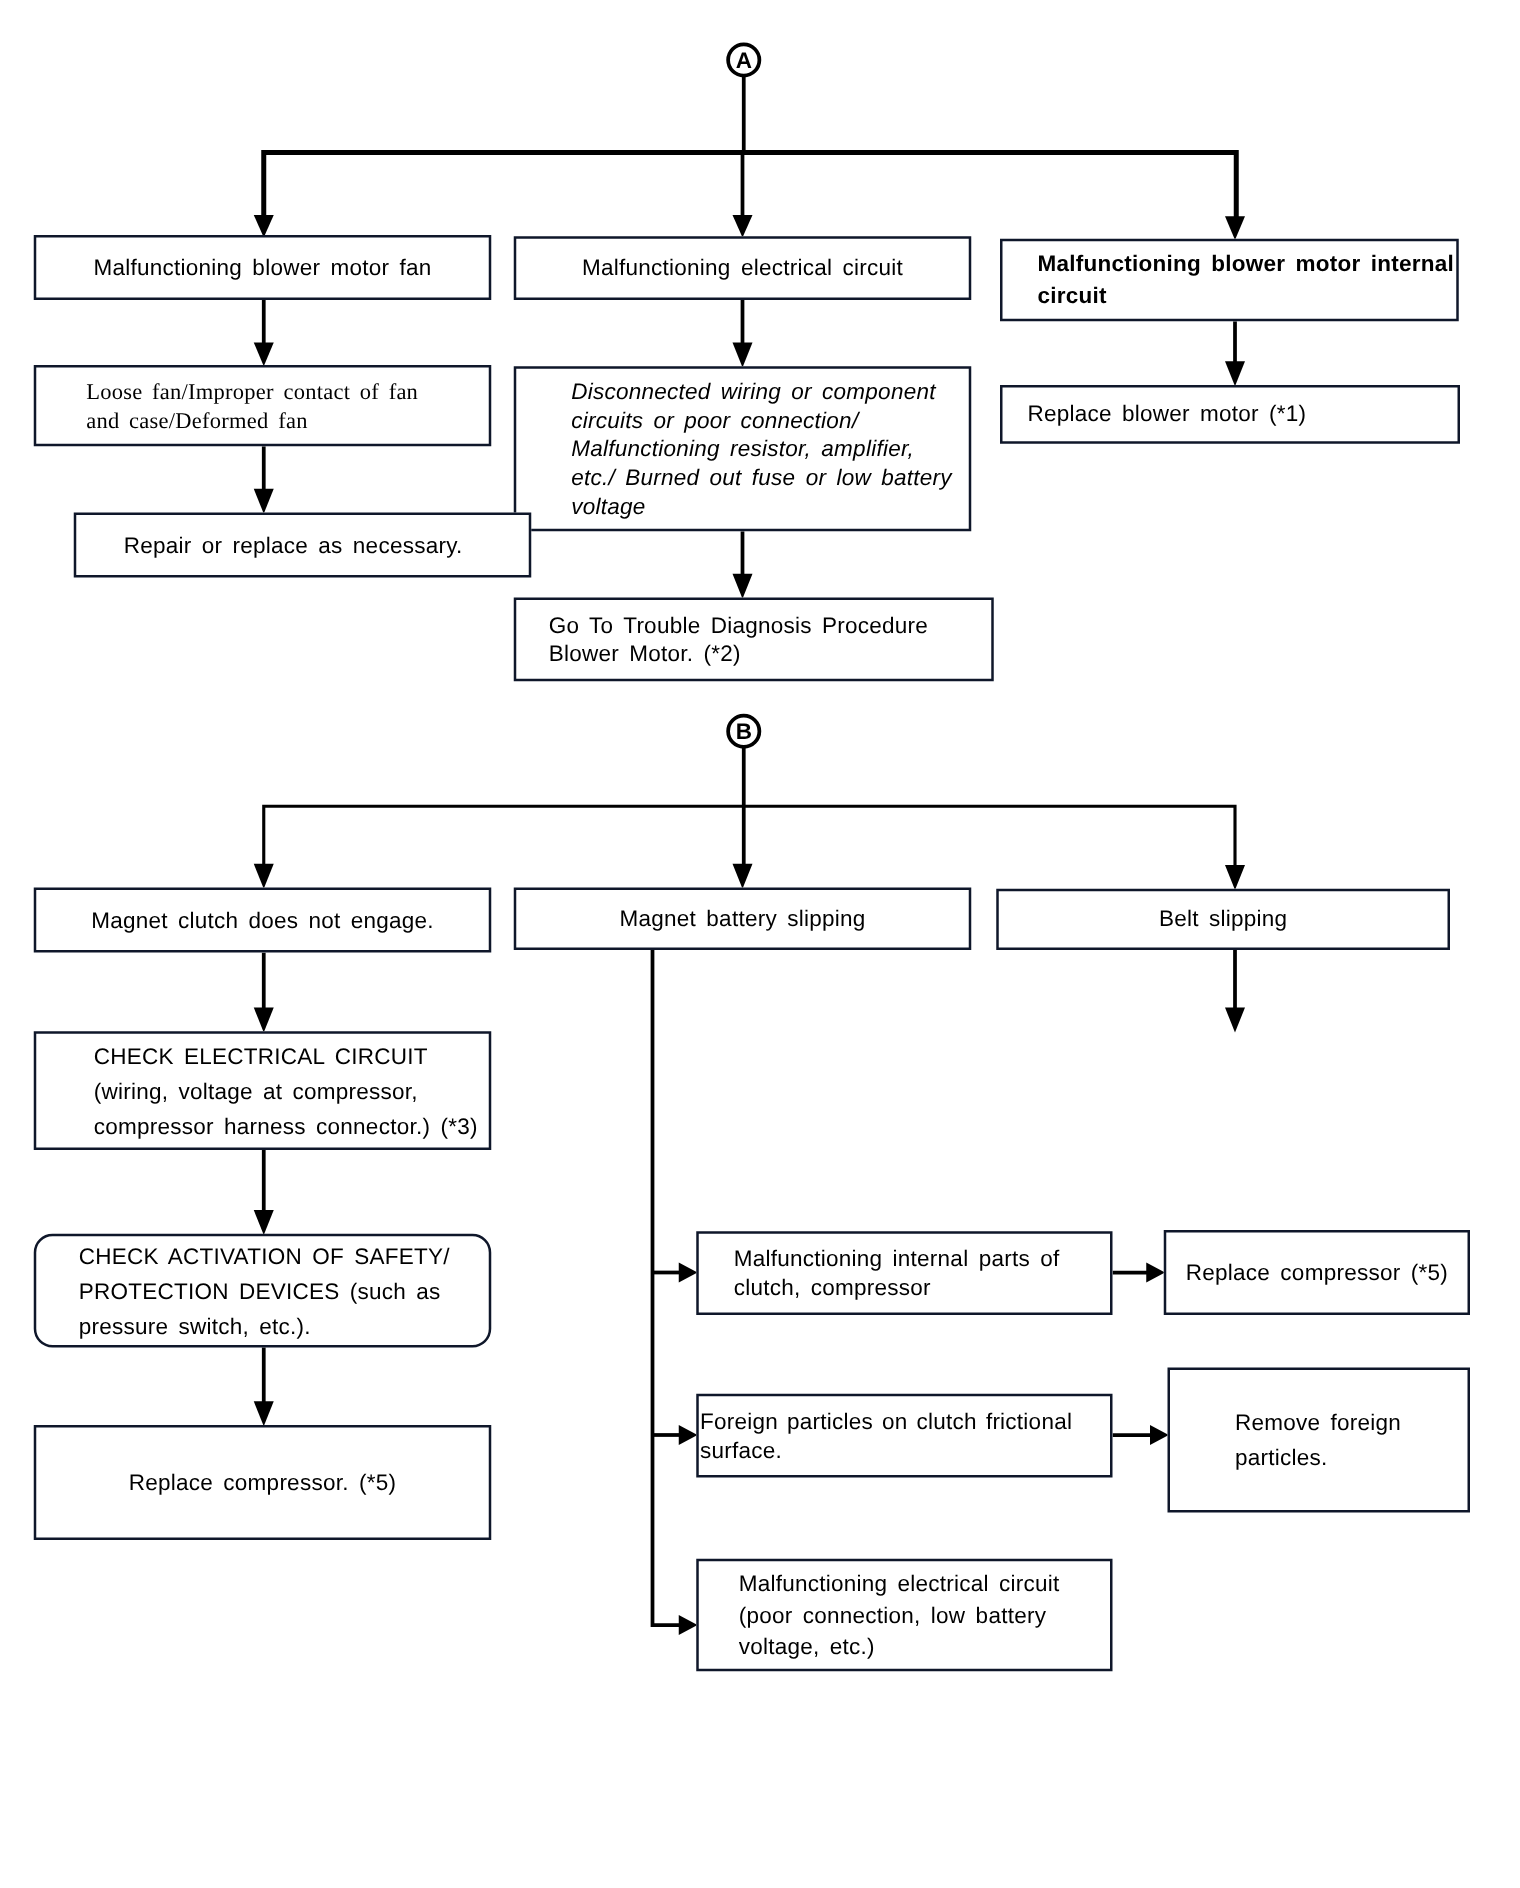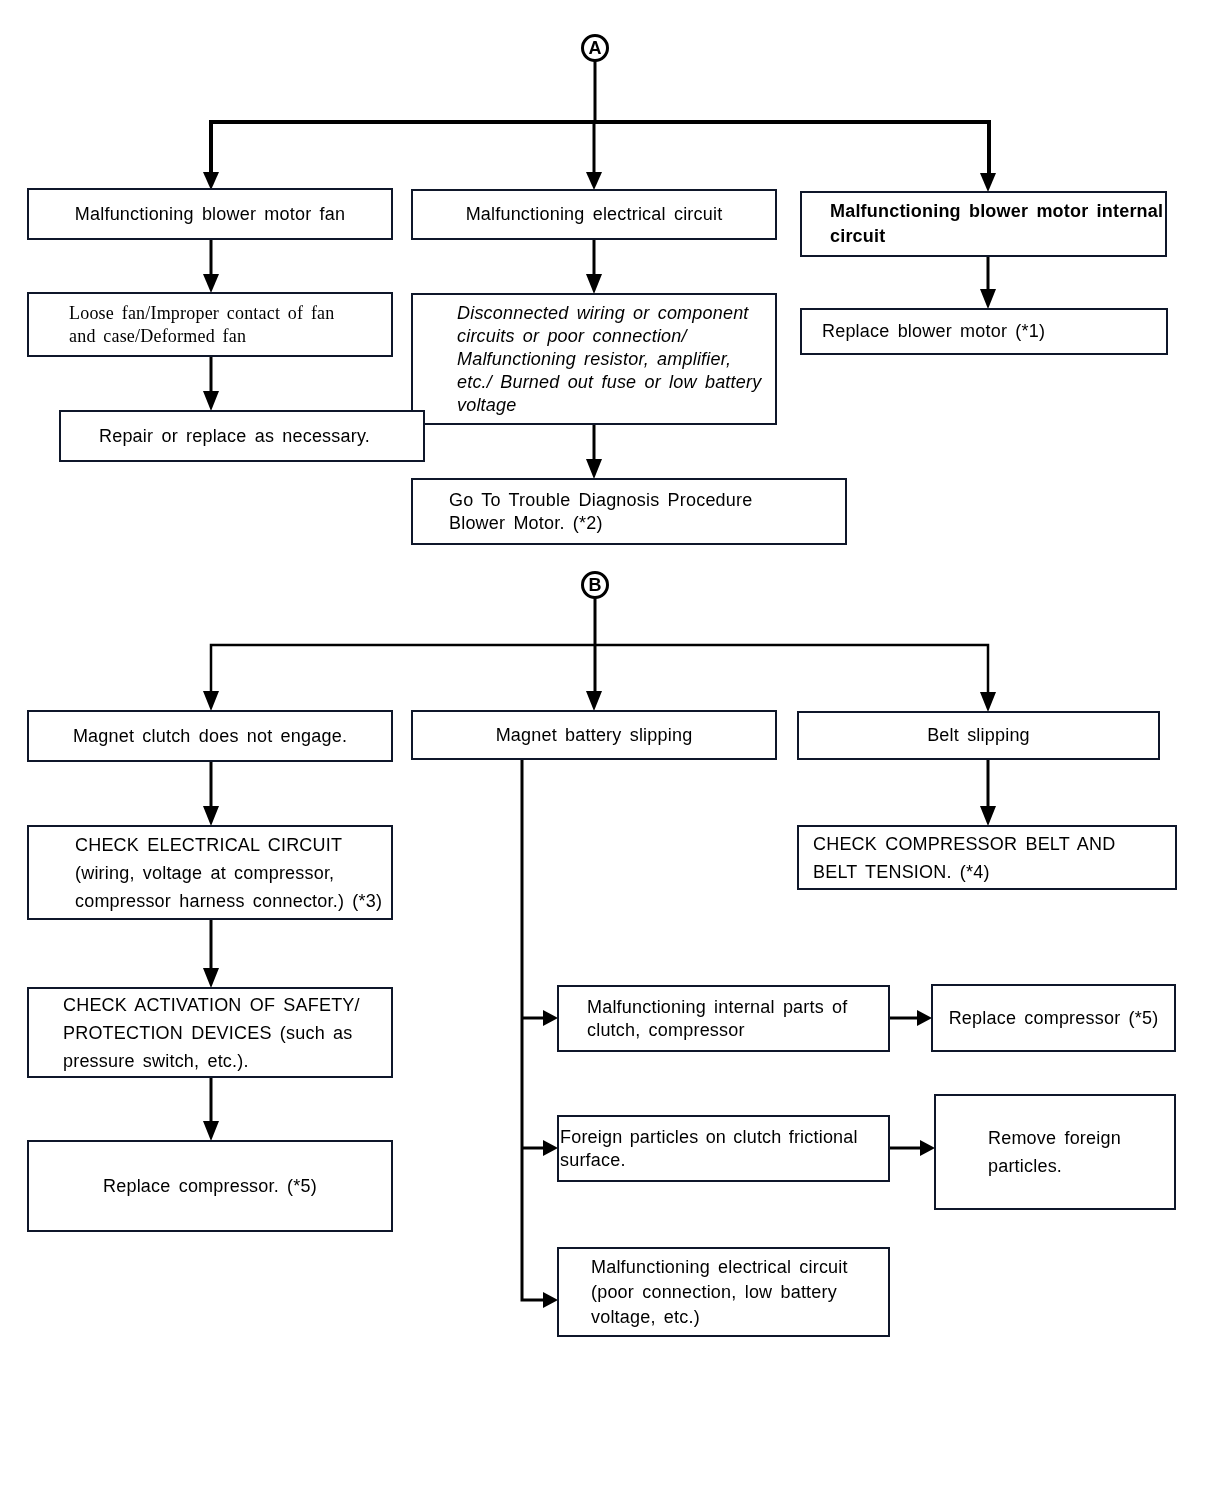--- a/index.html
+++ b/index.html
@@ -109,41 +109,41 @@
 etc./ Burned out fuse or low battery
 voltage</span>
   </div>
   <div class="box" style="left:800px;top:308px;width:368px;height:47px;padding-left:20px;">
     <span>Replace blower motor (*1)</span>
   </div>
 
   <div class="box" style="left:27px;top:410px;width:366px;height:52px;padding-left:38px;margin-left:32px;">
     <span>Repair or replace as necessary.</span>
   </div>
-  <div class="box" style="left:411px;top:478px;width:436px;height:67px;padding-left:36px;">
+  <div class="box" style="left:411px;top:478px;width:384px;height:67px;padding-left:26px;">
     <span>Go To Trouble Diagnosis Procedure
 Blower Motor. (*2)</span>
   </div>
 
   <div class="box center" style="left:27px;top:710px;width:366px;height:52px;">
     <span>Magnet clutch does not engage.</span>
   </div>
   <div class="box center" style="left:411px;top:710px;width:366px;height:50px;">
     <span>Magnet battery slipping</span>
   </div>
   <div class="box center" style="left:797px;top:711px;width:363px;height:49px;">
     <span>Belt slipping</span>
   </div>
 
   <div class="box" style="left:27px;top:825px;width:366px;height:95px;padding-left:46px;line-height:28px;">
     <span>CHECK ELECTRICAL CIRCUIT
 (wiring, voltage at compressor,
 compressor harness connector.) (*3)</span>
   </div>
-  <div class="box" style="left:27px;top:987px;width:366px;height:91px;padding-left:34px;line-height:28px;">
+  <div class="box" style="left:27px;top:987px;width:366px;height:91px;padding-left:34px;line-height:28px;border-radius:15px;">
     <span>CHECK ACTIVATION OF SAFETY/
 PROTECTION DEVICES (such as
 pressure switch, etc.).</span>
   </div>
   <div class="box center" style="left:27px;top:1140px;width:366px;height:92px;">
     <span>Replace compressor. (*5)</span>
   </div>
 
   <div class="box" style="left:557px;top:985px;width:333px;height:67px;padding-left:28px;">
     <span>Malfunctioning internal parts of
@@ -161,18 +161,14 @@
     <span>Remove foreign
 particles.</span>
   </div>
 
   <div class="box" style="left:557px;top:1247px;width:333px;height:90px;padding-left:32px;line-height:25px;">
     <span>Malfunctioning electrical circuit
 (poor connection, low battery
 voltage, etc.)</span>
   </div>
 
-  <div class="box" style="left:797px;top:825px;width:380px;height:65px;padding-left:14px;line-height:28px;">
-    <span>CHECK COMPRESSOR BELT AND
-BELT TENSION. (*4)</span>
-  </div>
 
 </div>
 
 </body></html>

